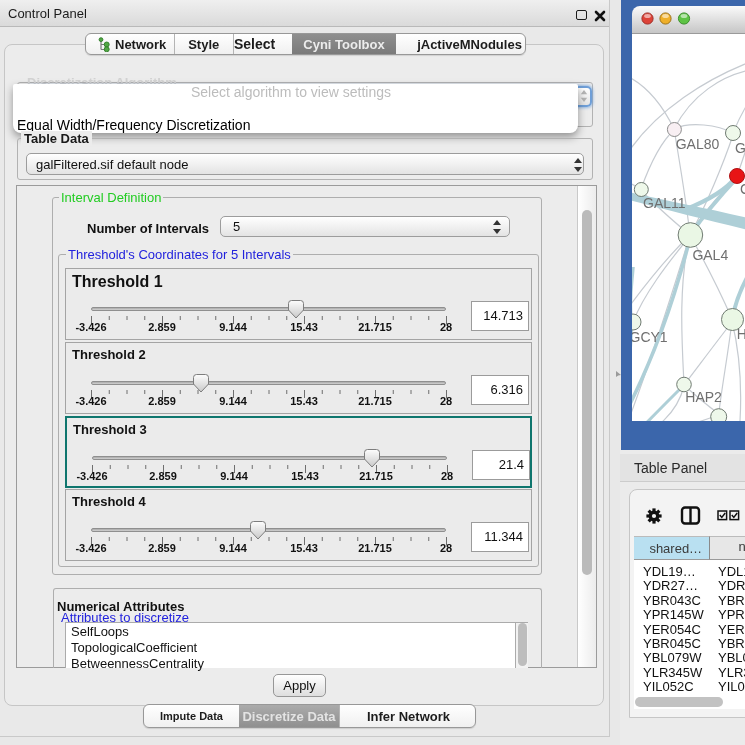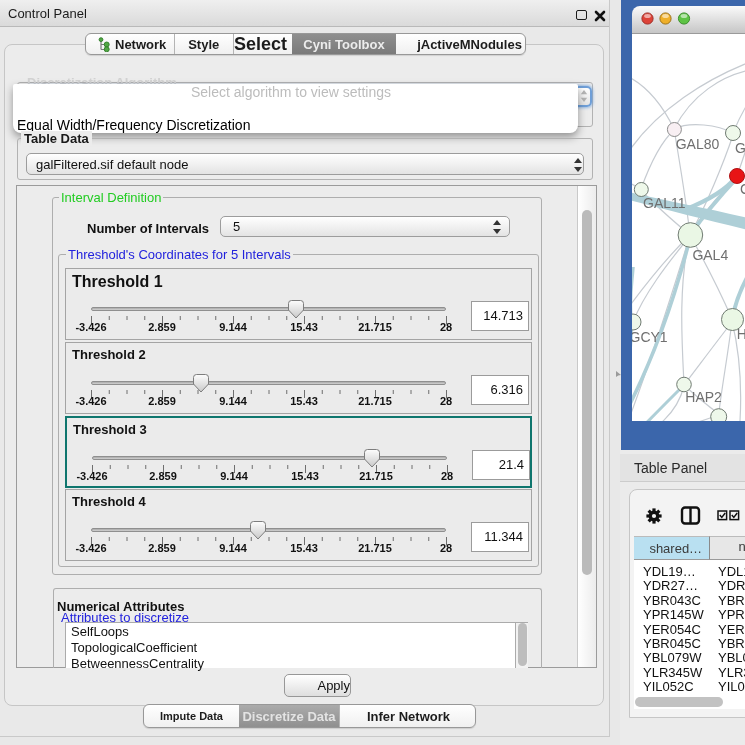--- a/index.html
+++ b/index.html
@@ -26,21 +26,21 @@
     <div class="abs" style="left:0;top:0;width:87.5px;height:22px;font-size:13px;font-weight:bold;color:#1c1c1c;">
       <svg class="abs" style="left:11px;top:3px;" width="14" height="15" viewBox="0 0 14 15">
         <path d="M4 3 L4 12.5 M4 7.5 L9.5 7.5 M4 12.5 L9.5 12.5" stroke="#7b7b7b" stroke-width="1.2" fill="none"></path>
         <circle cx="4" cy="2.6" r="1.9" fill="#52a845" stroke="#2f7c28" stroke-width="0.9"></circle>
         <circle cx="9.7" cy="7.5" r="2.5" fill="#52a845" stroke="#2f7c28" stroke-width="0.9"></circle>
         <circle cx="9.7" cy="12.3" r="2.5" fill="#52a845" stroke="#2f7c28" stroke-width="0.9"></circle>
       </svg>
       <span class="abs" style="left:29px;top:3px;">Network</span>
     </div>
     <div class="abs" style="left:87.5px;top:0;width:59.5px;height:22px;border-left:1px solid #b4b4b4;text-align:center;line-height:21px;font-size:13px;font-weight:bold;color:#1c1c1c;">Style</div>
-    <div class="abs" style="left:147px;top:0;width:51px;height:22px;border-left:1px solid #b4b4b4;text-align:left;line-height:21px;font-size:18px;font-weight:bold;color:#1c1c1c;">Select</div>
+    <div class="abs" style="left:147px;top:0;width:51px;height:22px;border-left:1px solid #b4b4b4;text-align:left;line-height:21px;font-size:14px;font-weight:bold;color:#1c1c1c;">Select</div>
     <div class="abs" style="left:206px;top:0;width:104px;height:22px;background:linear-gradient(#8f8f8f,#787878);text-align:center;line-height:21px;font-size:13px;font-weight:bold;color:#ececec;">Cyni Toolbox</div>
     <div class="abs" style="left:310px;top:0;width:131px;height:22px;text-align:center;line-height:21px;font-size:13px;font-weight:bold;color:#1c1c1c;padding-left:16px;">jActiveMNodules</div>
   </div>
 
   <div class="abs" style="left:17px;top:82px;width:576px;height:45px;border:1px solid #b2b2b2;border-radius:3px;"></div>
   <div class="abs" style="left:24px;top:75px;font-size:13px;font-weight:bold;color:#d2d2d2;background:transparent;padding:0 3px;">Discretization Algorithm</div>
 
   <div class="abs" style="left:26px;top:86px;width:566px;height:21px;border:2px solid #6f9fd8;border-radius:5px;background:linear-gradient(#ffffff,#e4e4e4);box-shadow:0 0 3px 1px rgba(90,150,220,0.6);"></div>
   <svg class="abs" style="left:580px;top:90px;" width="8" height="12" viewBox="0 0 8 12">
       <path d="M4 0 L7.2 4.2 H0.8 Z" fill="#b5b5b5"></path>
@@ -310,21 +310,21 @@
     <div class="abs" style="left:57px;top:599px;font-size:13px;font-weight:bold;color:#111;">Numerical Attributes</div>
     <div class="abs" style="left:65px;top:622px;width:451px;height:46px;background:#ffffff;border:1px solid #ababab;border-bottom:none;">
       <div class="abs" style="left:5px;top:1px;font-size:13px;color:#111;">SelfLoops</div>
       <div class="abs" style="left:5px;top:17px;font-size:13px;color:#111;">TopologicalCoefficient</div>
       <div class="abs" style="left:5px;top:33px;font-size:13px;color:#111;">BetweennessCentrality</div>
     </div>
     <div class="abs" style="left:516px;top:622px;width:12px;height:46px;background:#f2f2f2;border-top:1px solid #ababab;"></div>
     <div class="abs" style="left:518px;top:623px;width:9px;height:43px;background:#bdbdbd;border-radius:4.5px;"></div>
   </div>
 
-  <div class="abs" style="left:284px;top:673.5px;width:67px;height:23px;border:1px solid #979797;border-radius:5px;background:linear-gradient(#ffffff,#dedede);text-align:right;font-size:13px;color:#111;line-height:21px;">Apply</div>
+  <div class="abs" style="left:273px;top:673.5px;width:53px;height:23px;border:1px solid #979797;border-radius:5px;background:linear-gradient(#ffffff,#dedede);text-align:center;font-size:13px;color:#111;line-height:21px;">Apply</div>
 
   <div class="abs" id="bottabs" style="left:143px;top:704px;width:333px;height:24px;border:1px solid #989898;border-radius:6px;overflow:hidden;background:linear-gradient(#ffffff,#f0f0f0);box-shadow:0 1px 1px rgba(0,0,0,0.12);">
     <div class="abs" style="left:0;top:0;width:95px;height:24px;text-align:center;line-height:23px;font-size:11px;font-weight:bold;color:#1c1c1c;">Impute Data</div>
     <div class="abs" style="left:95px;top:0;width:100px;height:24px;background:linear-gradient(#ababab,#8d8d8d);text-align:center;line-height:23px;font-size:13px;font-weight:bold;color:#e3e3e3;">Discretize Data</div>
     <div class="abs" style="left:195px;top:0;width:138px;height:24px;border-left:1px solid #b4b4b4;text-align:center;line-height:23px;font-size:13px;font-weight:bold;color:#1c1c1c;">Infer Network</div>
   </div>
 </div>
 
 <svg class="abs" style="left:615px;top:370px;" width="7" height="8" viewBox="0 0 7 8">
     <path d="M1 7 L1 1 L6 5 L3.2 5.4 Z" fill="#9a9a9a"></path>

